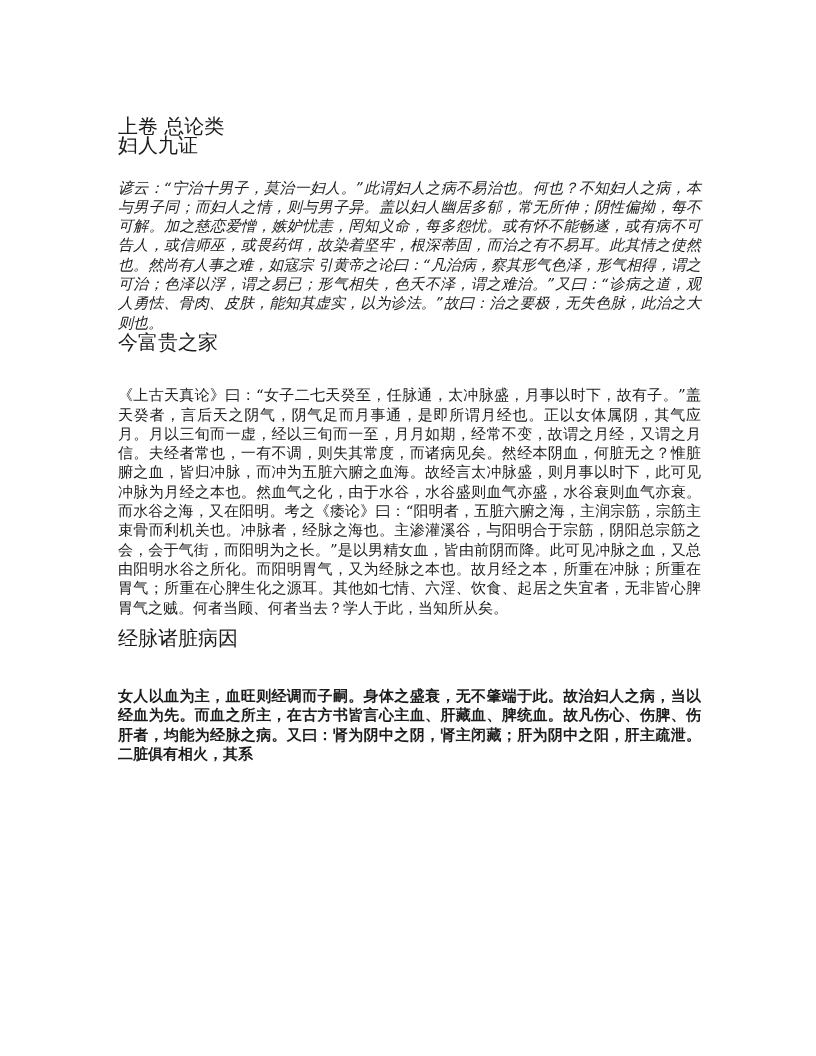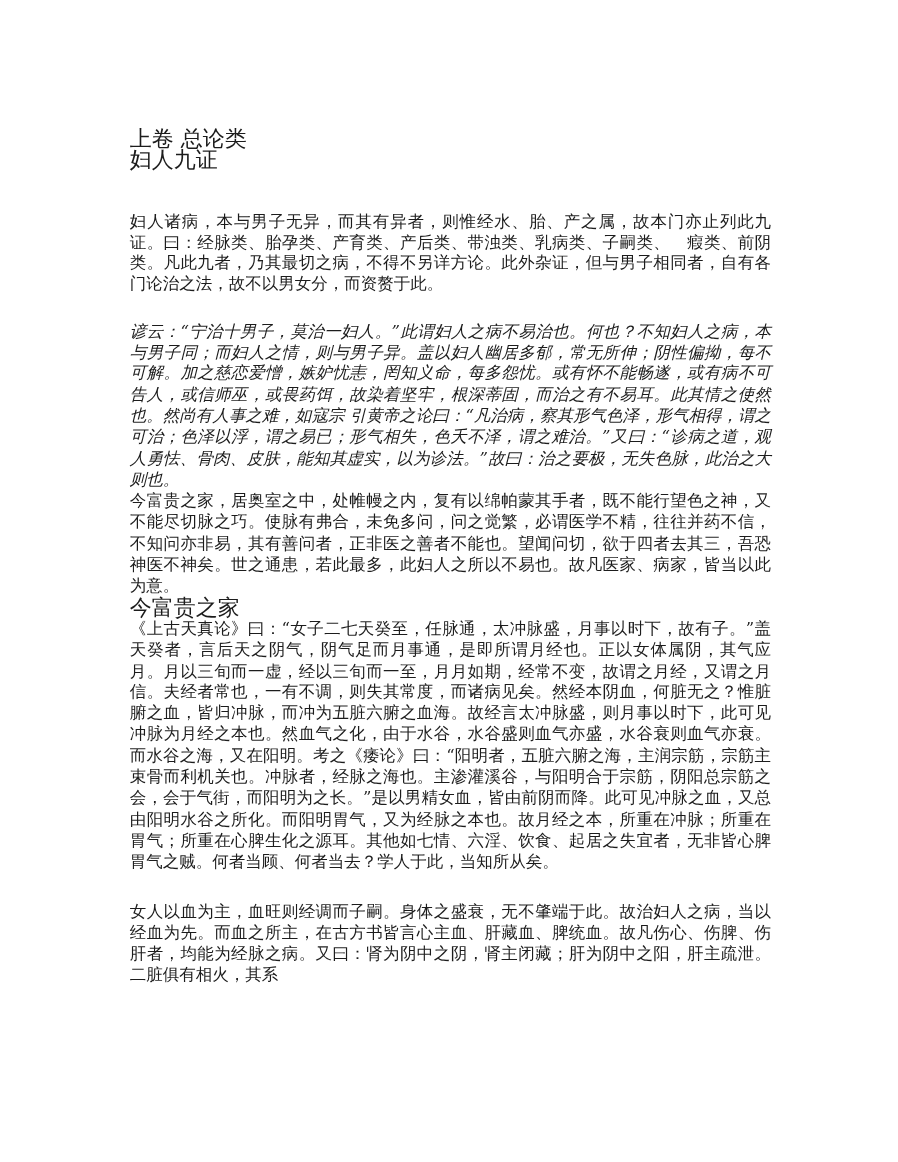--- a/index.html
+++ b/index.html
@@ -28,34 +28,33 @@
   .para {
     text-align: justify;
     text-justify: inter-ideograph;
     word-break: break-all;
     white-space: pre-wrap;
   }
   .mt-36 { margin-top: 36px; }
   .mt-23 { margin-top: 23px; font-style: italic; }
   .mt-19 { margin-top: 19px; }
   .mt-12 { margin-top: 12px; }
-  .mt-34 { }
+  .mt-34 { margin-top: 34px; }
   .mt-11 { margin-top: 11px; }
-  .mt-27 { margin-top: 26px; }
+  .mt-27 { margin-top: 39px; font-weight: bold; }
 </style>
 </head>
 <body>
 
 <main class="page">
 
   <h2 class="h">上卷 总论类</h2>
   <h3 class="h">妇人九证</h3>
-  <p class="para mt-36">妇人诸病，本与男子无异，而其有异者，则惟经水、胎、产之属，故本门亦止列此九证。曰：经脉类、胎孕类、产育类、产后类、带浊类、乳病类、子嗣类、　瘕类、前阴类。凡此九者，乃其最切之病，不得不另详方论。此外杂证，但与男子相同者，自有各门论治之法，故不以男女分，而资赘于此。</p>
 
   <p class="para mt-23">谚云：“宁治十男子，莫治一妇人。”此谓妇人之病不易治也。何也？不知妇人之病，本与男子同；而妇人之情，则与男子异。盖以妇人幽居多郁，常无所伸；阴性偏拗，每不可解。加之慈恋爱憎，嫉妒忧恚，罔知义命，每多怨忧。或有怀不能畅遂，或有病不可告人，或信师巫，或畏药饵，故染着坚牢，根深蒂固，而治之有不易耳。此其情之使然也。然尚有人事之难，如寇宗 引黄帝之论曰：“凡治病，察其形气色泽，形气相得，谓之可治；色泽以浮，谓之易已；形气相失，色夭不泽，谓之难治。”又曰：“诊病之道，观人勇怯、骨肉、皮肤，能知其虚实，以为诊法。”故曰：治之要极，无失色脉，此治之大则也。</p>
-  <p class="para">今富贵之家，居奥室之中，处帷幔之内，复有以绵帕蒙其手者，既不能行望色之神，又不能尽切脉之巧。使脉有弗合，未免多问，问之觉繁，必谓医学不精，往往并药不信，不知问亦非易，其有善问者，正非医之善者不能也。望闻问切，欲于四者去其三，吾恐神医不神矣。世之通患，若此最多，此妇人之所以不易也。故凡医家、病家，皆当以此为意。</p>
 
   <h3 class="h">今富贵之家</h3>
   <p class="para mt-34">《上古天真论》曰：“女子二七天癸至，任脉通，太冲脉盛，月事以时下，故有子。”盖天癸者，言后天之阴气，阴气足而月事通，是即所谓月经也。正以女体属阴，其气应月。月以三旬而一虚，经以三旬而一至，月月如期，经常不变，故谓之月经，又谓之月信。夫经者常也，一有不调，则失其常度，而诸病见矣。然经本阴血，何脏无之？惟脏腑之血，皆归冲脉，而冲为五脏六腑之血海。故经言太冲脉盛，则月事以时下，此可见冲脉为月经之本也。然血气之化，由于水谷，水谷盛则血气亦盛，水谷衰则血气亦衰。而水谷之海，又在阳明。考之《痿论》曰：“阳明者，五脏六腑之海，主润宗筋，宗筋主束骨而利机关也。冲脉者，经脉之海也。主渗灌溪谷，与阳明合于宗筋，阴阳总宗筋之会，会于气街，而阳明为之长。”是以男精女血，皆由前阴而降。此可见冲脉之血，又总由阳明水谷之所化。而阳明胃气，又为经脉之本也。故月经之本，所重在冲脉；所重在胃气；所重在心脾生化之源耳。其他如七情、六淫、饮食、起居之失宜者，无非皆心脾胃气之贼。何者当顾、何者当去？学人于此，当知所从矣。</p>
 
+  <h3 class="h mt-11">经脉诸脏病因</h3>
   <p class="para mt-27">女人以血为主，血旺则经调而子嗣。身体之盛衰，无不肇端于此。故治妇人之病，当以经血为先。而血之所主，在古方书皆言心主血、肝藏血、脾统血。故凡伤心、伤脾、伤肝者，均能为经脉之病。又曰：肾为阴中之阴，肾主闭藏；肝为阴中之阳，肝主疏泄。二脏俱有相火，其系</p>
 
 </main>
 
 </body></html>

